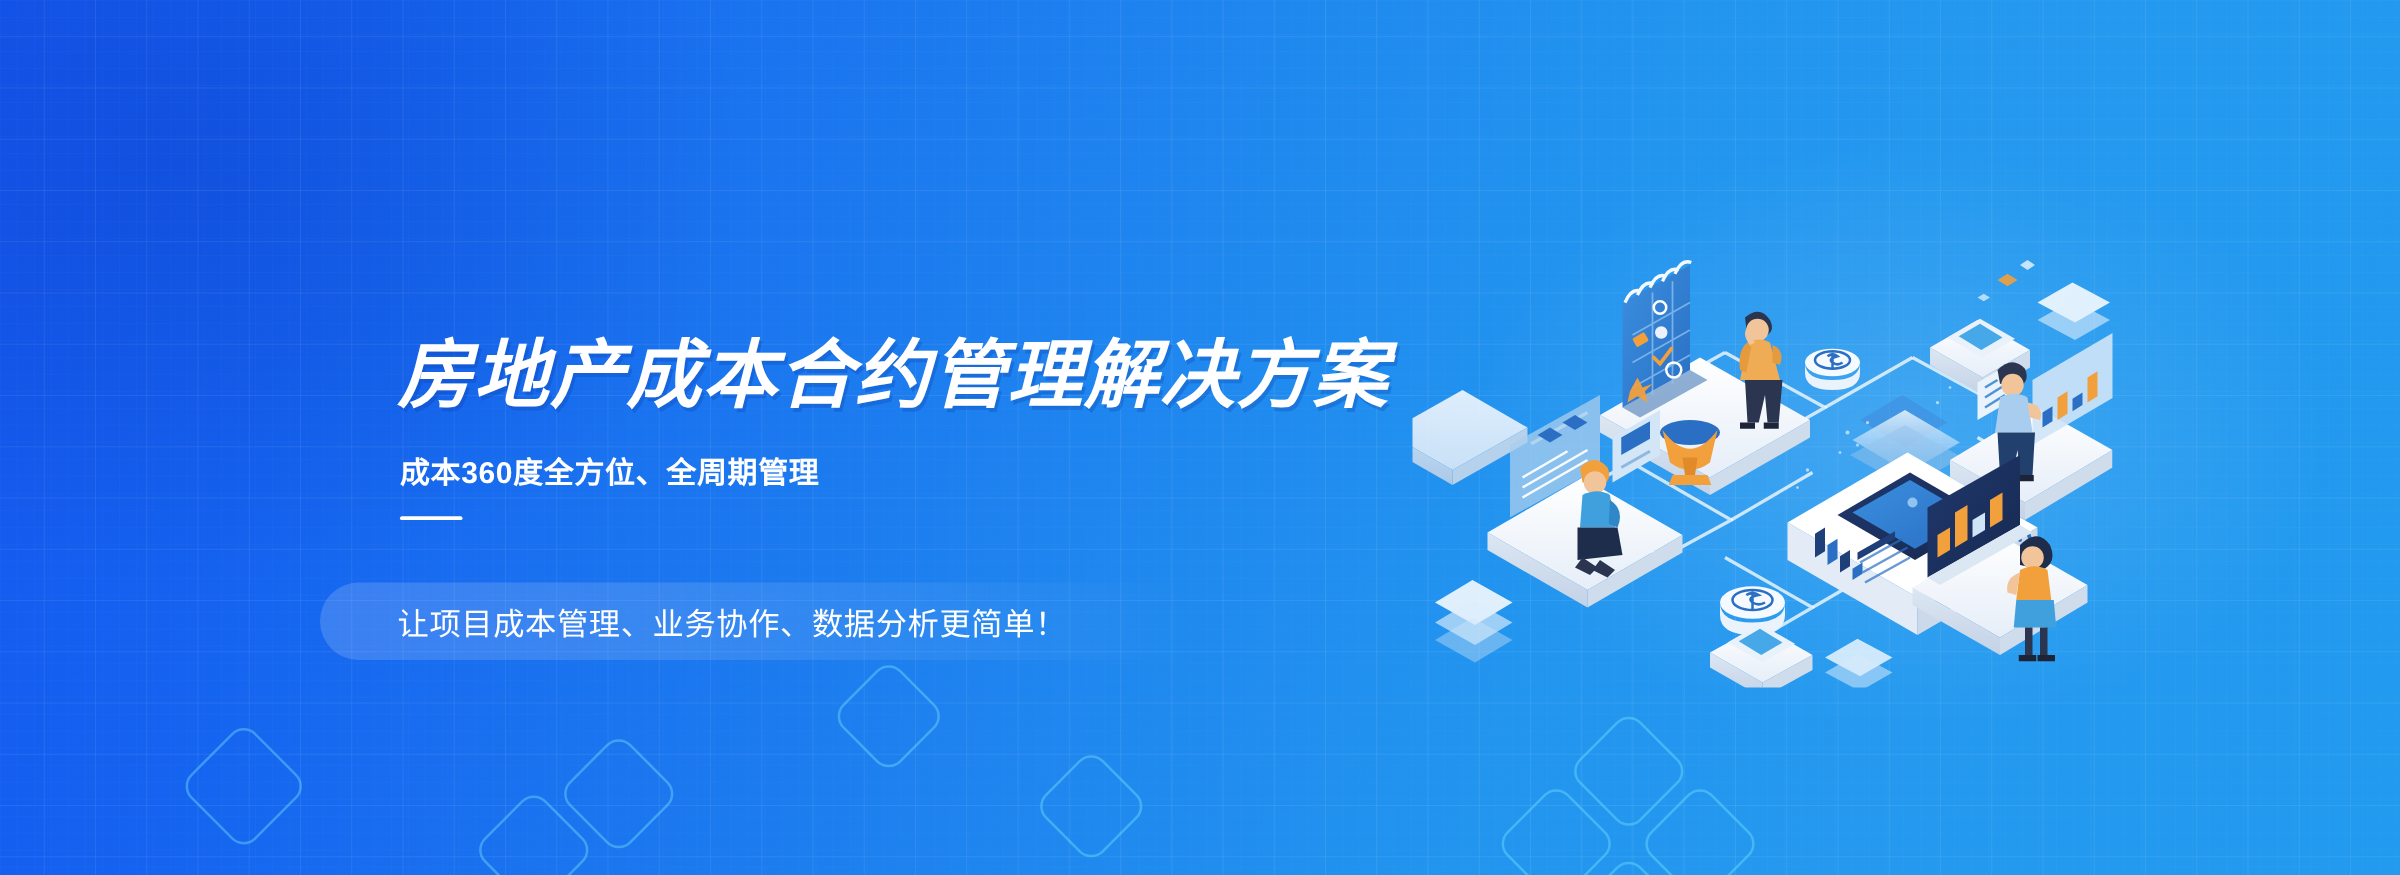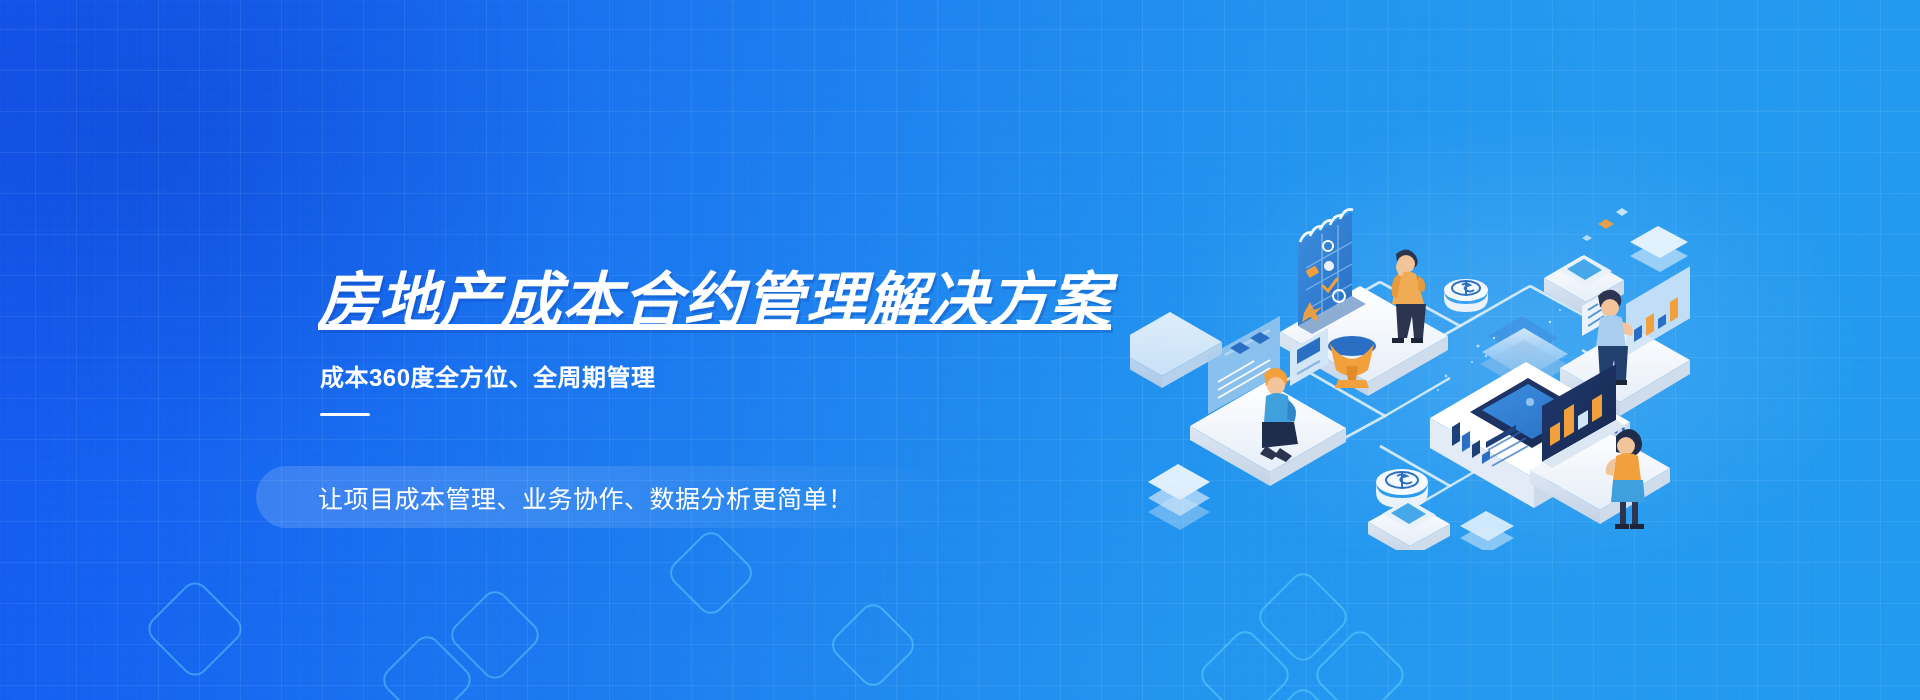--- a/index.html
+++ b/index.html
@@ -86,21 +86,20 @@
   .headline {
     margin: 0;
     font-size: 60px;
     line-height: 1.03;
     font-weight: 700;
     font-style: italic;
     letter-spacing: 1px;
     color: #ffffff;
     white-space: nowrap;
     text-shadow: 2px 3px 0 rgba(10,60,170,0.28);
-    text-decoration: underline;
   }
   .subhead {
     margin: 26px 0 0 2px;
     font-size: 24px;
     font-weight: 700;
     letter-spacing: .5px;
     color: #ffffff;
     white-space: nowrap;
   }
   .rule {

